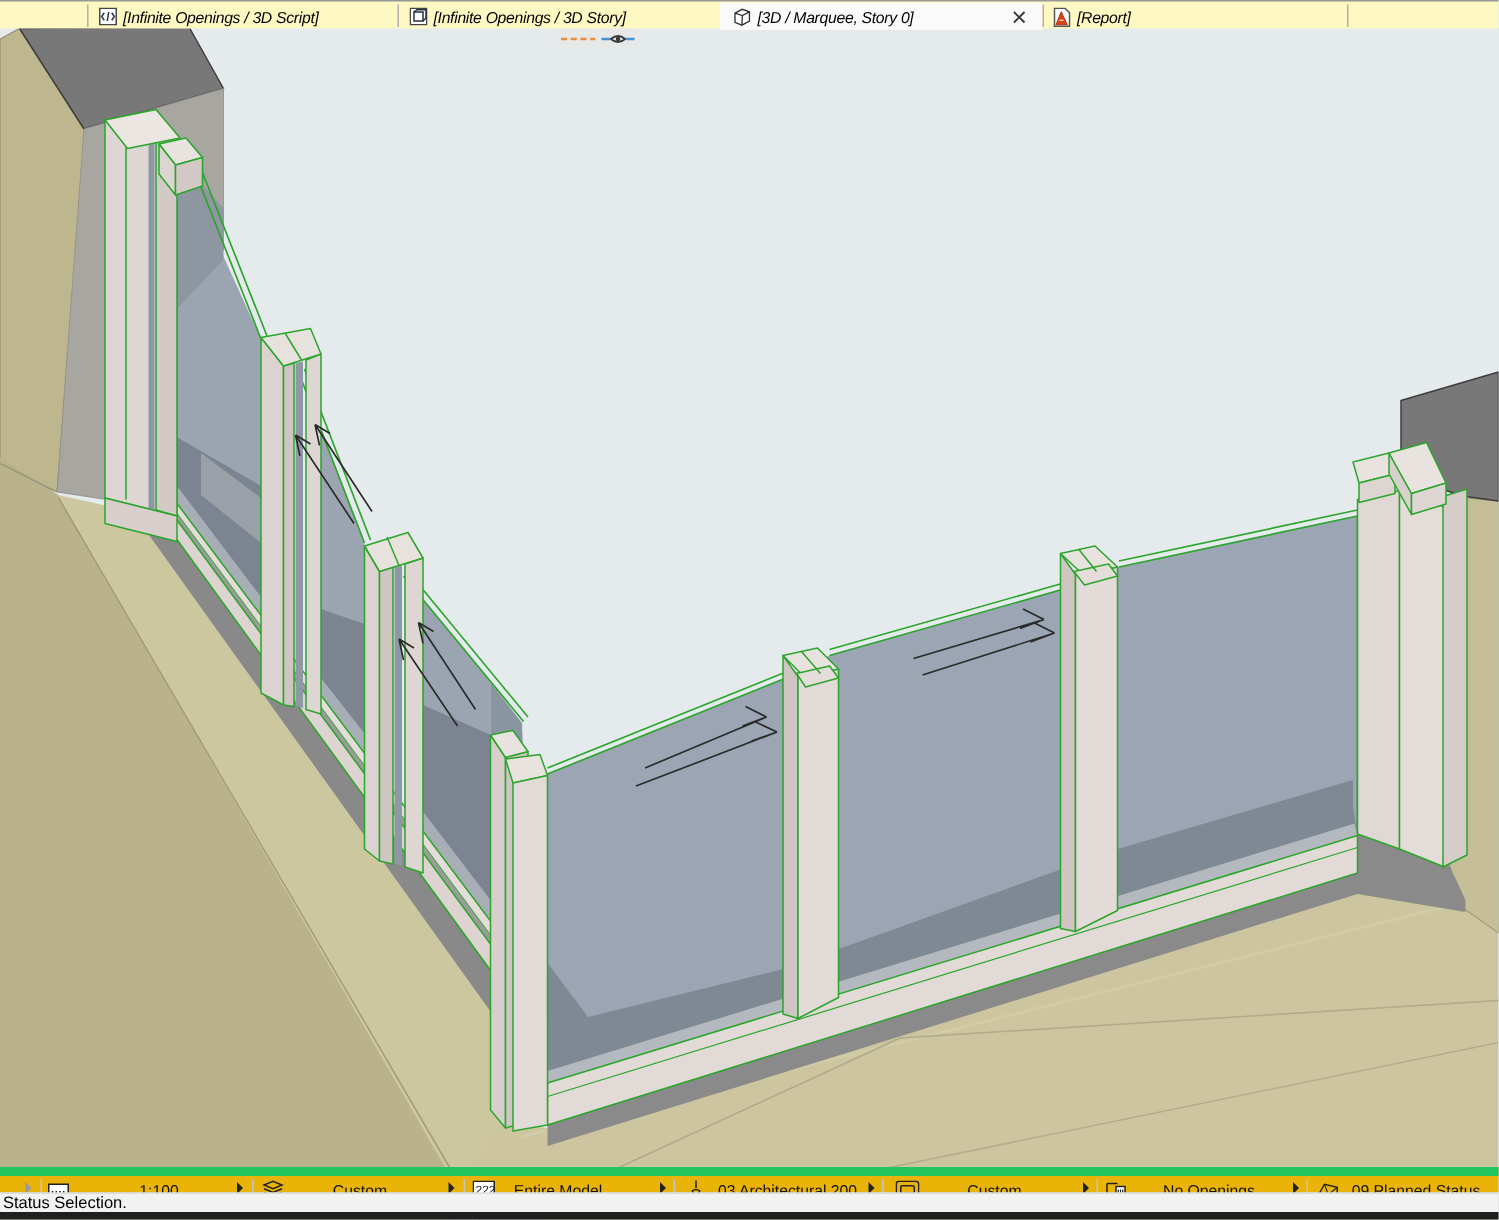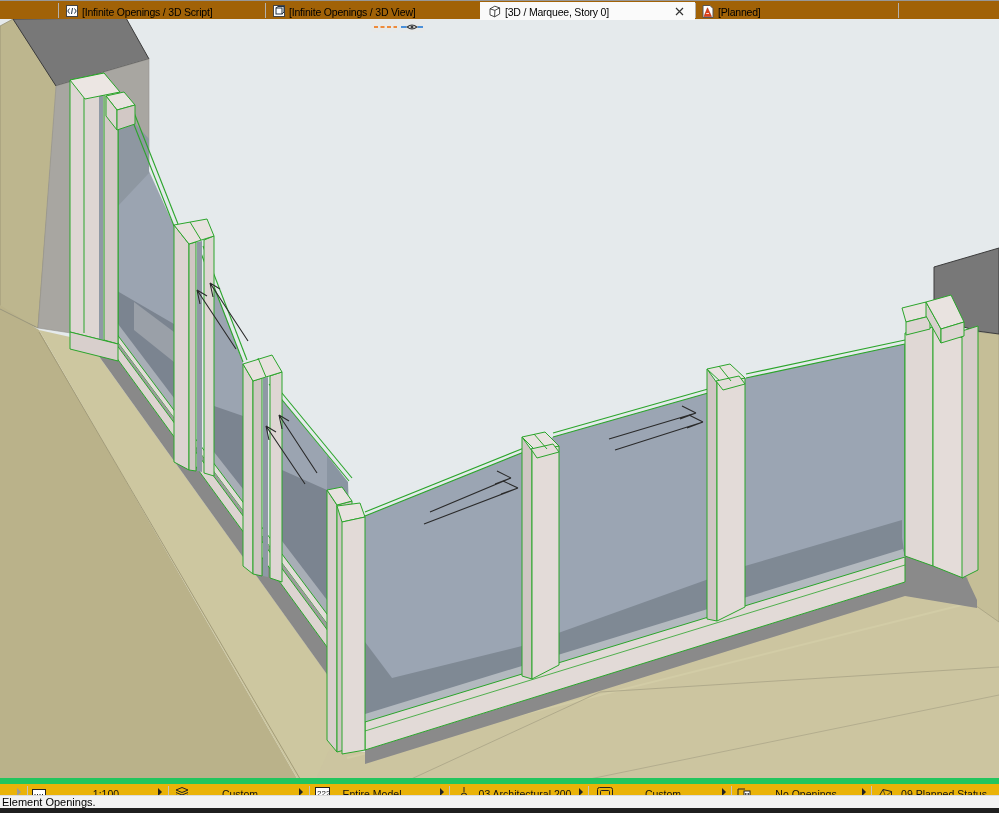--- a/index.html
+++ b/index.html
@@ -1,20 +1,20 @@
 <!DOCTYPE html>
 <html><head>
 <meta charset="utf-8">
 <style>
   html,body{margin:0;padding:0;width:999px;height:813px;overflow:hidden;
     font-family:"Liberation Sans",sans-serif;background:#e5eaec;}
   #root{position:absolute;top:0;left:0;width:999px;height:813px;}
   
-  #tabbar{position:absolute;top:0;left:0;width:999px;height:19px;background:#a16207;
-    border-top:1px solid #979797;box-sizing:border-box;z-index:5;}
+  #tabbar{position:absolute;top:0;left:0;width:999px;height:19px;background:#fef9c3;
+    border-top:1px solid #979797;box-sizing:border-box;z-index:5;font-style:italic;}
   .tab{position:absolute;top:1px;height:18px;font-size:10.5px;color:#000;}
   .tab .lbl{position:absolute;top:3.5px;white-space:nowrap;letter-spacing:-0.2px;}
   .sep{position:absolute;top:2px;height:15px;width:1px;background:#b3b0ab;}
   #activetab{position:absolute;top:1px;left:480px;width:215px;height:18px;background:#fafafa;}
   
   #segbar{position:absolute;top:778px;left:0;width:999px;height:17px;background:#eab308;
     border-top:6px solid #22c55e;box-sizing:border-box;z-index:5;}
   .seg-sep{position:absolute;top:2px;height:13px;width:1px;background:#c3c3c3;}
   .seg-txt{position:absolute;top:3.5px;font-size:10.5px;color:#111;white-space:nowrap;transform:translateX(-50%);}
   .arr{position:absolute;top:4px;width:0;height:0;border-left:4px solid #222;
@@ -193,41 +193,41 @@
     </svg>
     <span class="lbl" style="left:24px">[Infinite Openings / 3D Script]</span>
   </div>
   <div class="sep" style="left:265px"></div>
   <div class="tab" style="left:265px;width:215px">
     <svg width="12" height="12" style="position:absolute;left:8px;top:3px" viewBox="0 0 12 12">
       <rect x="0.5" y="0.5" width="11" height="11" fill="#fff" stroke="#444"></rect>
       <rect x="3" y="3" width="6" height="6" fill="none" stroke="#234"></rect>
       <path d="M3,3 L5,1.5 L11,1.5 L11,7 L9,9" fill="none" stroke="#234"></path>
     </svg>
-    <span class="lbl" style="left:24px">[Infinite Openings / 3D View]</span>
+    <span class="lbl" style="left:24px">[Infinite Openings / 3D Story]</span>
   </div>
   <div id="activetab"></div>
   <div class="tab" style="left:480px;width:257px">
     <svg width="13" height="13" style="position:absolute;left:8px;top:3px" viewBox="0 0 13 13">
       <path d="M2,3.8 L6.8,1.2 L11.6,2.9 L11.6,9 L6.6,11.8 L2,9.9 Z" fill="#fff" stroke="#333" stroke-width="0.9"></path>
       <path d="M2,3.8 L6.9,5.4 L11.6,2.9 M6.9,5.4 L6.6,11.8" fill="none" stroke="#333" stroke-width="0.9"></path>
     </svg>
     <span class="lbl" style="left:25px">[3D / Marquee, Story 0]</span>
     <svg width="9" height="9" style="position:absolute;left:195px;top:5px" viewBox="0 0 9 9">
       <path d="M1,1 L8,8 M8,1 L1,8" stroke="#333" stroke-width="1.2"></path>
     </svg>
   </div>
   <div class="sep" style="left:695px"></div>
   <div class="tab" style="left:695px;width:203px">
     <svg width="12" height="13" style="position:absolute;left:7px;top:3px" viewBox="0 0 12 13">
       <path d="M1,0.5 L8,0.5 L11,3.5 L11,12.5 L1,12.5 Z" fill="#fff" stroke="#555"></path>
       <path d="M2,11.5 L5.5,2.8 L9.5,11.5 Z" fill="#e04018" stroke="#a52d10" stroke-width="0.6"></path>
       <path d="M4.2,8.5 L7,8.5" stroke="#fff" stroke-width="0.8"></path>
     </svg>
-    <span class="lbl" style="left:23px">[Planned]</span>
+    <span class="lbl" style="left:23px">[Report]</span>
   </div>
   <div class="sep" style="left:898px"></div>
 </div>
 
 <div class="fbtn" style="left:371px;top:19px">
   <svg width="26" height="13" viewBox="0 0 26 13">
     <path d="M3,7 L7,7 M9.5,7 L13.5,7 M16,7 L20,7 M22.5,7 L26,7" stroke="#ee8b3c" stroke-width="1.8"></path>
   </svg>
 </div>
 <div class="fbtn" style="left:399px;top:19px">
@@ -283,17 +283,17 @@
   <div class="arr" style="left:862px"></div>
   <div class="seg-sep" style="left:871px"></div>
   <svg width="15" height="13" style="position:absolute;left:878px;top:2px" viewBox="0 0 15 13">
     <path d="M1,10.5 L5,3.5 L13.5,5.5 L13.5,10.5 Z" fill="none" stroke="#222"></path>
     <path d="M5,3.5 L7.5,10.5 M7.5,10.5 L13.5,5.5" stroke="#222" stroke-width="0.7"></path>
   </svg>
   <span class="seg-txt" style="left:944px">09 Planned Status</span>
 </div>
 
 <div id="statusbar">
-      <span>Element Openings.</span>
+      <span>Status Selection.</span>
     </div>
 <div id="darkbar"></div>
 
 </div>
 
 </body></html>

